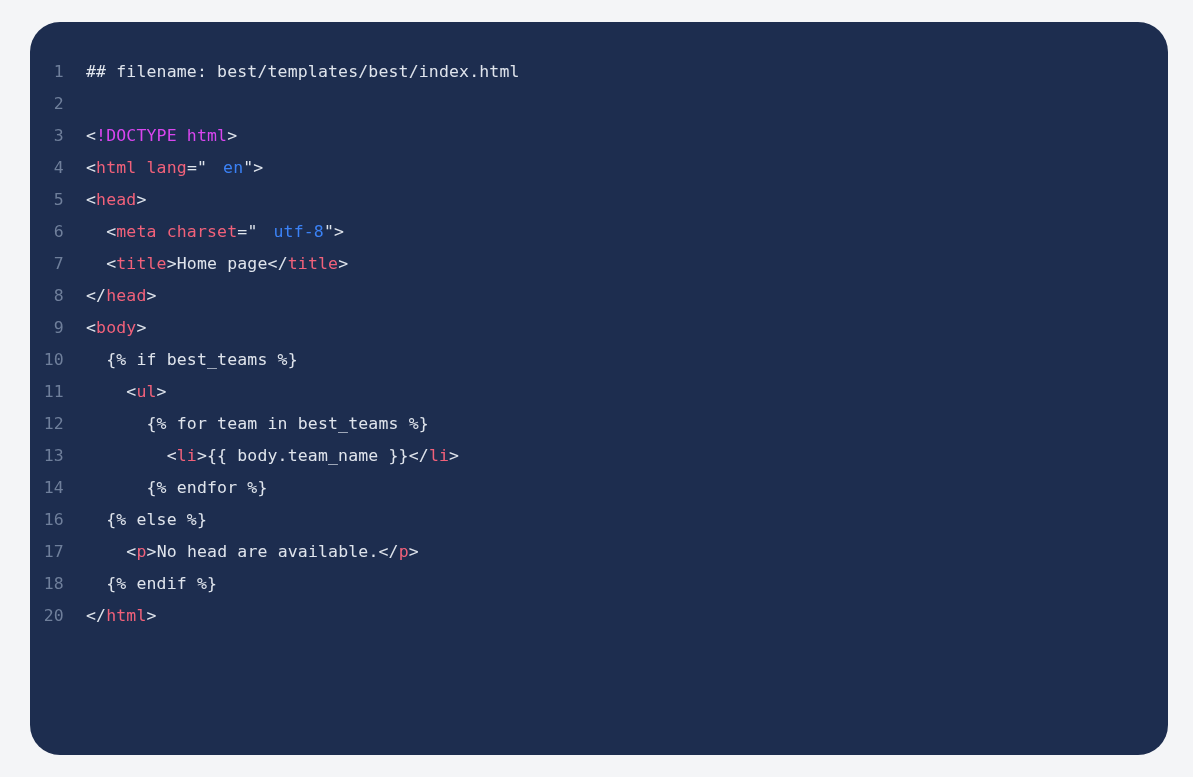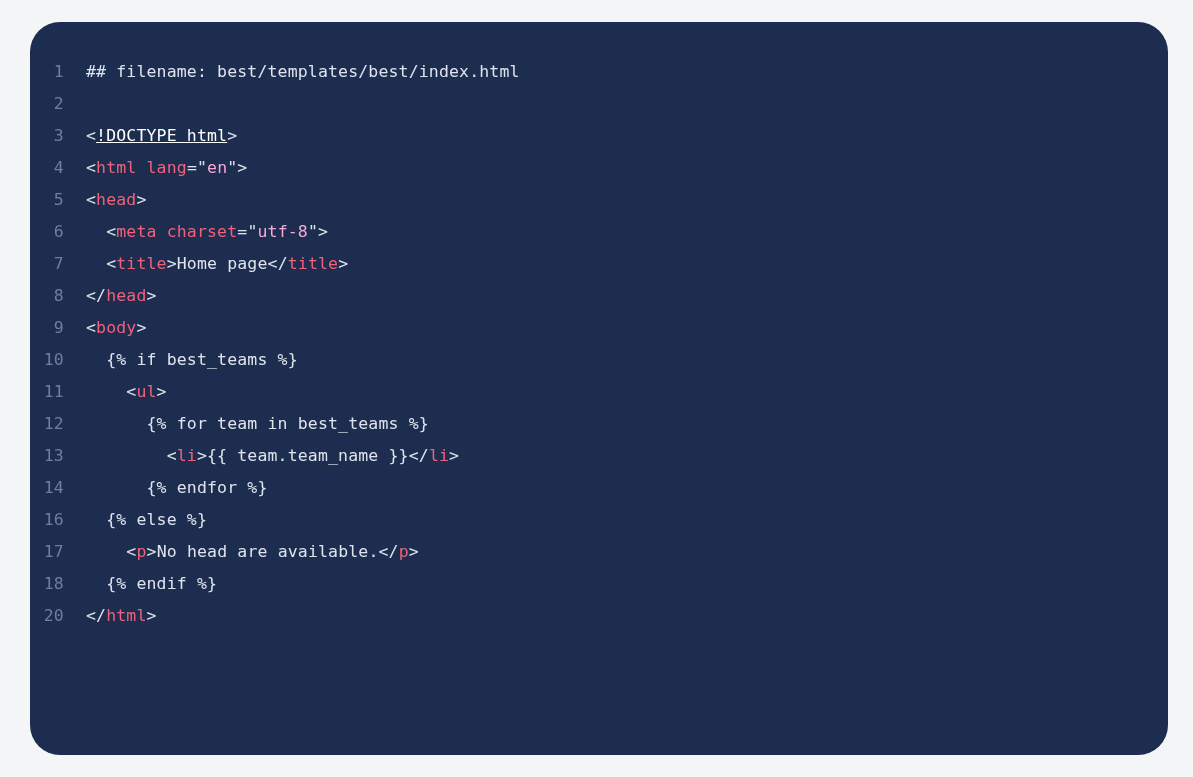--- a/index.html
+++ b/index.html
@@ -56,22 +56,22 @@
     color: #dfe4ec;
     white-space: pre;
     letter-spacing: 0.15px;
   }
 
   
   .t-plain    { color: #dfe4ec; }
   .t-punct    { color: #dfe4ec; }
   .t-tag      { color: #f1617a; }
   .t-attr     { color: #f1617a; }
-  .t-string   { color: #f9a8d4; }
-  .t-doctype  { color: #ffffff; text-decoration: underline; }
+  .t-string   { color: #3b82f6; margin-left: 16px; }
+  .t-doctype  { color: #d946ef; }
   .t-text     { color: #dfe4ec; }
   .t-comment  { color: #dfe4ec; }
   .t-jinja    { color: #dfe4ec; text-align: center; }
 </style>
 </head>
 <body>
 
 <div id="code-card">
   <div class="code-lines">
       <div class="code-line"><span class="ln">1</span><span class="lc"><span class="t-comment">## filename: best/templates/best/index.html</span></span></div>
@@ -79,20 +79,20 @@
       <div class="code-line"><span class="ln">3</span><span class="lc"><span class="t-punct">&lt;</span><span class="t-doctype">!DOCTYPE html</span><span class="t-punct">&gt;</span></span></div>
       <div class="code-line"><span class="ln">4</span><span class="lc"><span class="t-punct">&lt;</span><span class="t-tag">html</span><span class="t-plain"> </span><span class="t-attr">lang</span><span class="t-punct">="</span><span class="t-string">en</span><span class="t-punct">"&gt;</span></span></div>
       <div class="code-line"><span class="ln">5</span><span class="lc"><span class="t-punct">&lt;</span><span class="t-tag">head</span><span class="t-punct">&gt;</span></span></div>
       <div class="code-line"><span class="ln">6</span><span class="lc"><span class="t-plain">  </span><span class="t-punct">&lt;</span><span class="t-tag">meta</span><span class="t-plain"> </span><span class="t-attr">charset</span><span class="t-punct">="</span><span class="t-string">utf-8</span><span class="t-punct">"&gt;</span></span></div>
       <div class="code-line"><span class="ln">7</span><span class="lc"><span class="t-plain">  </span><span class="t-punct">&lt;</span><span class="t-tag">title</span><span class="t-punct">&gt;</span><span class="t-text">Home page</span><span class="t-punct">&lt;/</span><span class="t-tag">title</span><span class="t-punct">&gt;</span></span></div>
       <div class="code-line"><span class="ln">8</span><span class="lc"><span class="t-punct">&lt;/</span><span class="t-tag">head</span><span class="t-punct">&gt;</span></span></div>
       <div class="code-line"><span class="ln">9</span><span class="lc"><span class="t-punct">&lt;</span><span class="t-tag">body</span><span class="t-punct">&gt;</span></span></div>
       <div class="code-line"><span class="ln">10</span><span class="lc"><span class="t-plain">  </span><span class="t-jinja">{% if best_teams %}</span></span></div>
       <div class="code-line"><span class="ln">11</span><span class="lc"><span class="t-plain">    </span><span class="t-punct">&lt;</span><span class="t-tag">ul</span><span class="t-punct">&gt;</span></span></div>
       <div class="code-line"><span class="ln">12</span><span class="lc"><span class="t-plain">      </span><span class="t-jinja">{% for team in best_teams %}</span></span></div>
-      <div class="code-line"><span class="ln">13</span><span class="lc"><span class="t-plain">        </span><span class="t-punct">&lt;</span><span class="t-tag">li</span><span class="t-punct">&gt;</span><span class="t-jinja">{{ team.team_name }}</span><span class="t-punct">&lt;/</span><span class="t-tag">li</span><span class="t-punct">&gt;</span></span></div>
+      <div class="code-line"><span class="ln">13</span><span class="lc"><span class="t-plain">        </span><span class="t-punct">&lt;</span><span class="t-tag">li</span><span class="t-punct">&gt;</span><span class="t-jinja">{{ body.team_name }}</span><span class="t-punct">&lt;/</span><span class="t-tag">li</span><span class="t-punct">&gt;</span></span></div>
       <div class="code-line"><span class="ln">14</span><span class="lc"><span class="t-plain">      </span><span class="t-jinja">{% endfor %}</span></span></div>
       <div class="code-line"><span class="ln">16</span><span class="lc"><span class="t-plain">  </span><span class="t-jinja">{% else %}</span></span></div>
       <div class="code-line"><span class="ln">17</span><span class="lc"><span class="t-plain">    </span><span class="t-punct">&lt;</span><span class="t-tag">p</span><span class="t-punct">&gt;</span><span class="t-text">No head are available.</span><span class="t-punct">&lt;/</span><span class="t-tag">p</span><span class="t-punct">&gt;</span></span></div>
       <div class="code-line"><span class="ln">18</span><span class="lc"><span class="t-plain">  </span><span class="t-jinja">{% endif %}</span></span></div>
       <div class="code-line"><span class="ln">20</span><span class="lc"><span class="t-punct">&lt;/</span><span class="t-tag">html</span><span class="t-punct">&gt;</span></span></div>
     </div>
 </div>
 
 </body></html>

